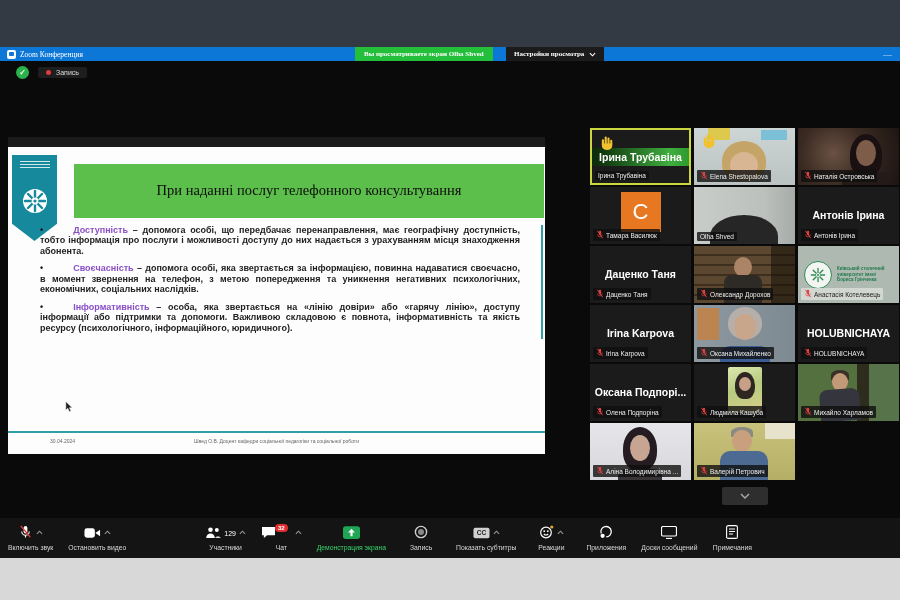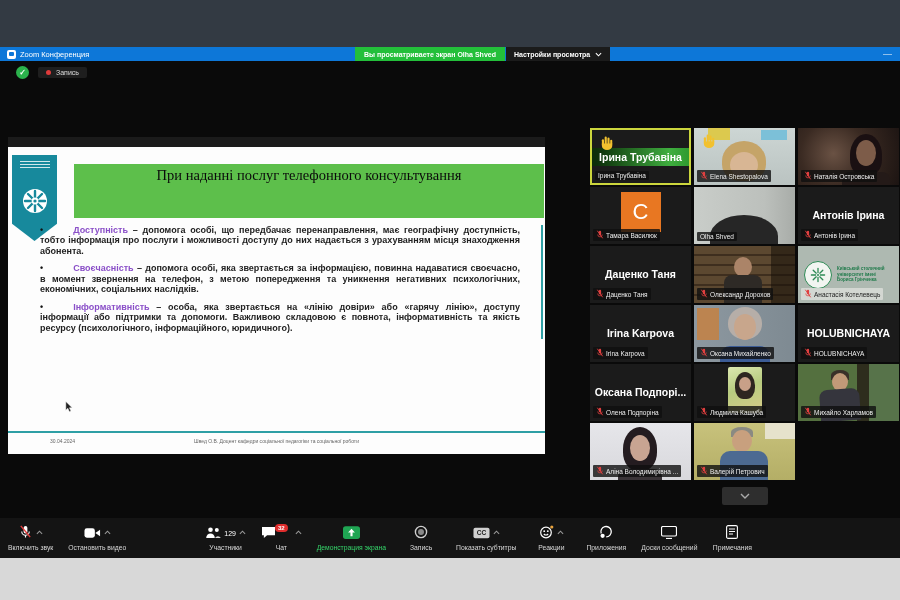--- a/index.html
+++ b/index.html
@@ -5,21 +5,21 @@
   html,body{margin:0;padding:0;}
   body{width:900px;height:600px;position:relative;overflow:hidden;
        font-family:"Liberation Sans",sans-serif;background:#0a0a0a;}
   .abs{position:absolute;}
 
   
   .desktop-top{left:0;top:0;width:900px;height:47px;background:#333a43;}
   .desktop-bottom{left:0;top:558px;width:900px;height:42px;background:#d8d8d8;}
 
   
-  .titlebar{left:0;top:47px;width:900px;height:14px;background:#0d77d8;display:flex;align-items:center;}
+  .titlebar{left:0;top:47px;width:900px;height:14px;background:#0d77d8;display:flex;align-items:center;font-family:Liberation Serif, serif;}
   .zoom-app-icon{width:9px;height:9px;background:#fff;border-radius:2px;margin:0 4px 0 7px;
      display:inline-flex;align-items:center;justify-content:center;}
   .zoom-app-icon i{display:block;width:5px;height:4px;background:#0d77d8;border-radius:1px;}
   .win-title{color:#fff;font-size:7.5px;}
   .view-banner{position:absolute;left:355px;top:0;height:14px;background:#23bf3a;color:#fff;
      font-size:7px;font-weight:bold;display:flex;align-items:center;padding:0 9px;}
   .view-settings{position:absolute;left:506px;top:0;height:14px;background:#1b1b1b;color:#fff;
      font-size:7px;font-weight:bold;display:flex;align-items:center;gap:5px;padding:0 8px;cursor:default;}
   .minimize{position:absolute;right:8px;top:0;height:14px;color:#cfe3f5;font-size:9px;display:flex;align-items:center;}
 
@@ -38,21 +38,21 @@
   .slide-shadowbar{position:absolute;left:8px;top:76px;width:537px;height:10px;background:#1b1b1b;}
   .slide{position:absolute;left:8px;top:86px;width:537px;height:307px;background:#fdfdfd;}
   .slide-right-accent{position:absolute;right:2px;top:78px;width:2px;height:114px;background:#2e9fa5;}
   .slide-logo{position:absolute;left:4px;top:8px;width:45px;height:86px;background:#17899c;
      clip-path:polygon(0 0,100% 0,100% 80%,50% 100%,0 80%);display:flex;align-items:center;justify-content:center;}
   .slide-logo svg{margin-top:6px;}
   .logo-toptext{position:absolute;left:8px;top:6px;width:30px;display:flex;flex-direction:column;gap:2px;}
   .logo-toptext i{display:block;height:1px;background:rgba(255,255,255,.8);}
   .slide-title{position:absolute;left:66px;top:17px;width:470px;height:54px;background:#5dbf4b;
      font-family:"Liberation Serif",serif;font-size:14.5px;color:#0b0b0b;text-align:center;
-     display:flex;flex-direction:row;justify-content:center;line-height:1.6;}
+     display:flex;flex-direction:column;justify-content:center;line-height:1.6;}
   .slide-bullets{position:absolute;left:32px;top:78px;width:480px;font-size:9px;line-height:1.16;
      color:#222;text-align:justify;font-weight:bold;}
   .bullet{margin:0 0 7px 0;}
   .bullet .dot{color:#111;}
   .bullet .gap{display:inline-block;width:30px;}
   .bullet .term{color:#8a4fc8;}
   .slide-cursor{position:absolute;left:57px;top:252px;}
   .slide-footline{position:absolute;left:0;top:284px;width:537px;height:2px;background:#2e9fa5;}
   .slide-footer{position:absolute;left:0;top:289px;width:537px;height:14px;font-size:5px;color:#666;}
   .foot-date{position:absolute;left:42px;top:2px;}

